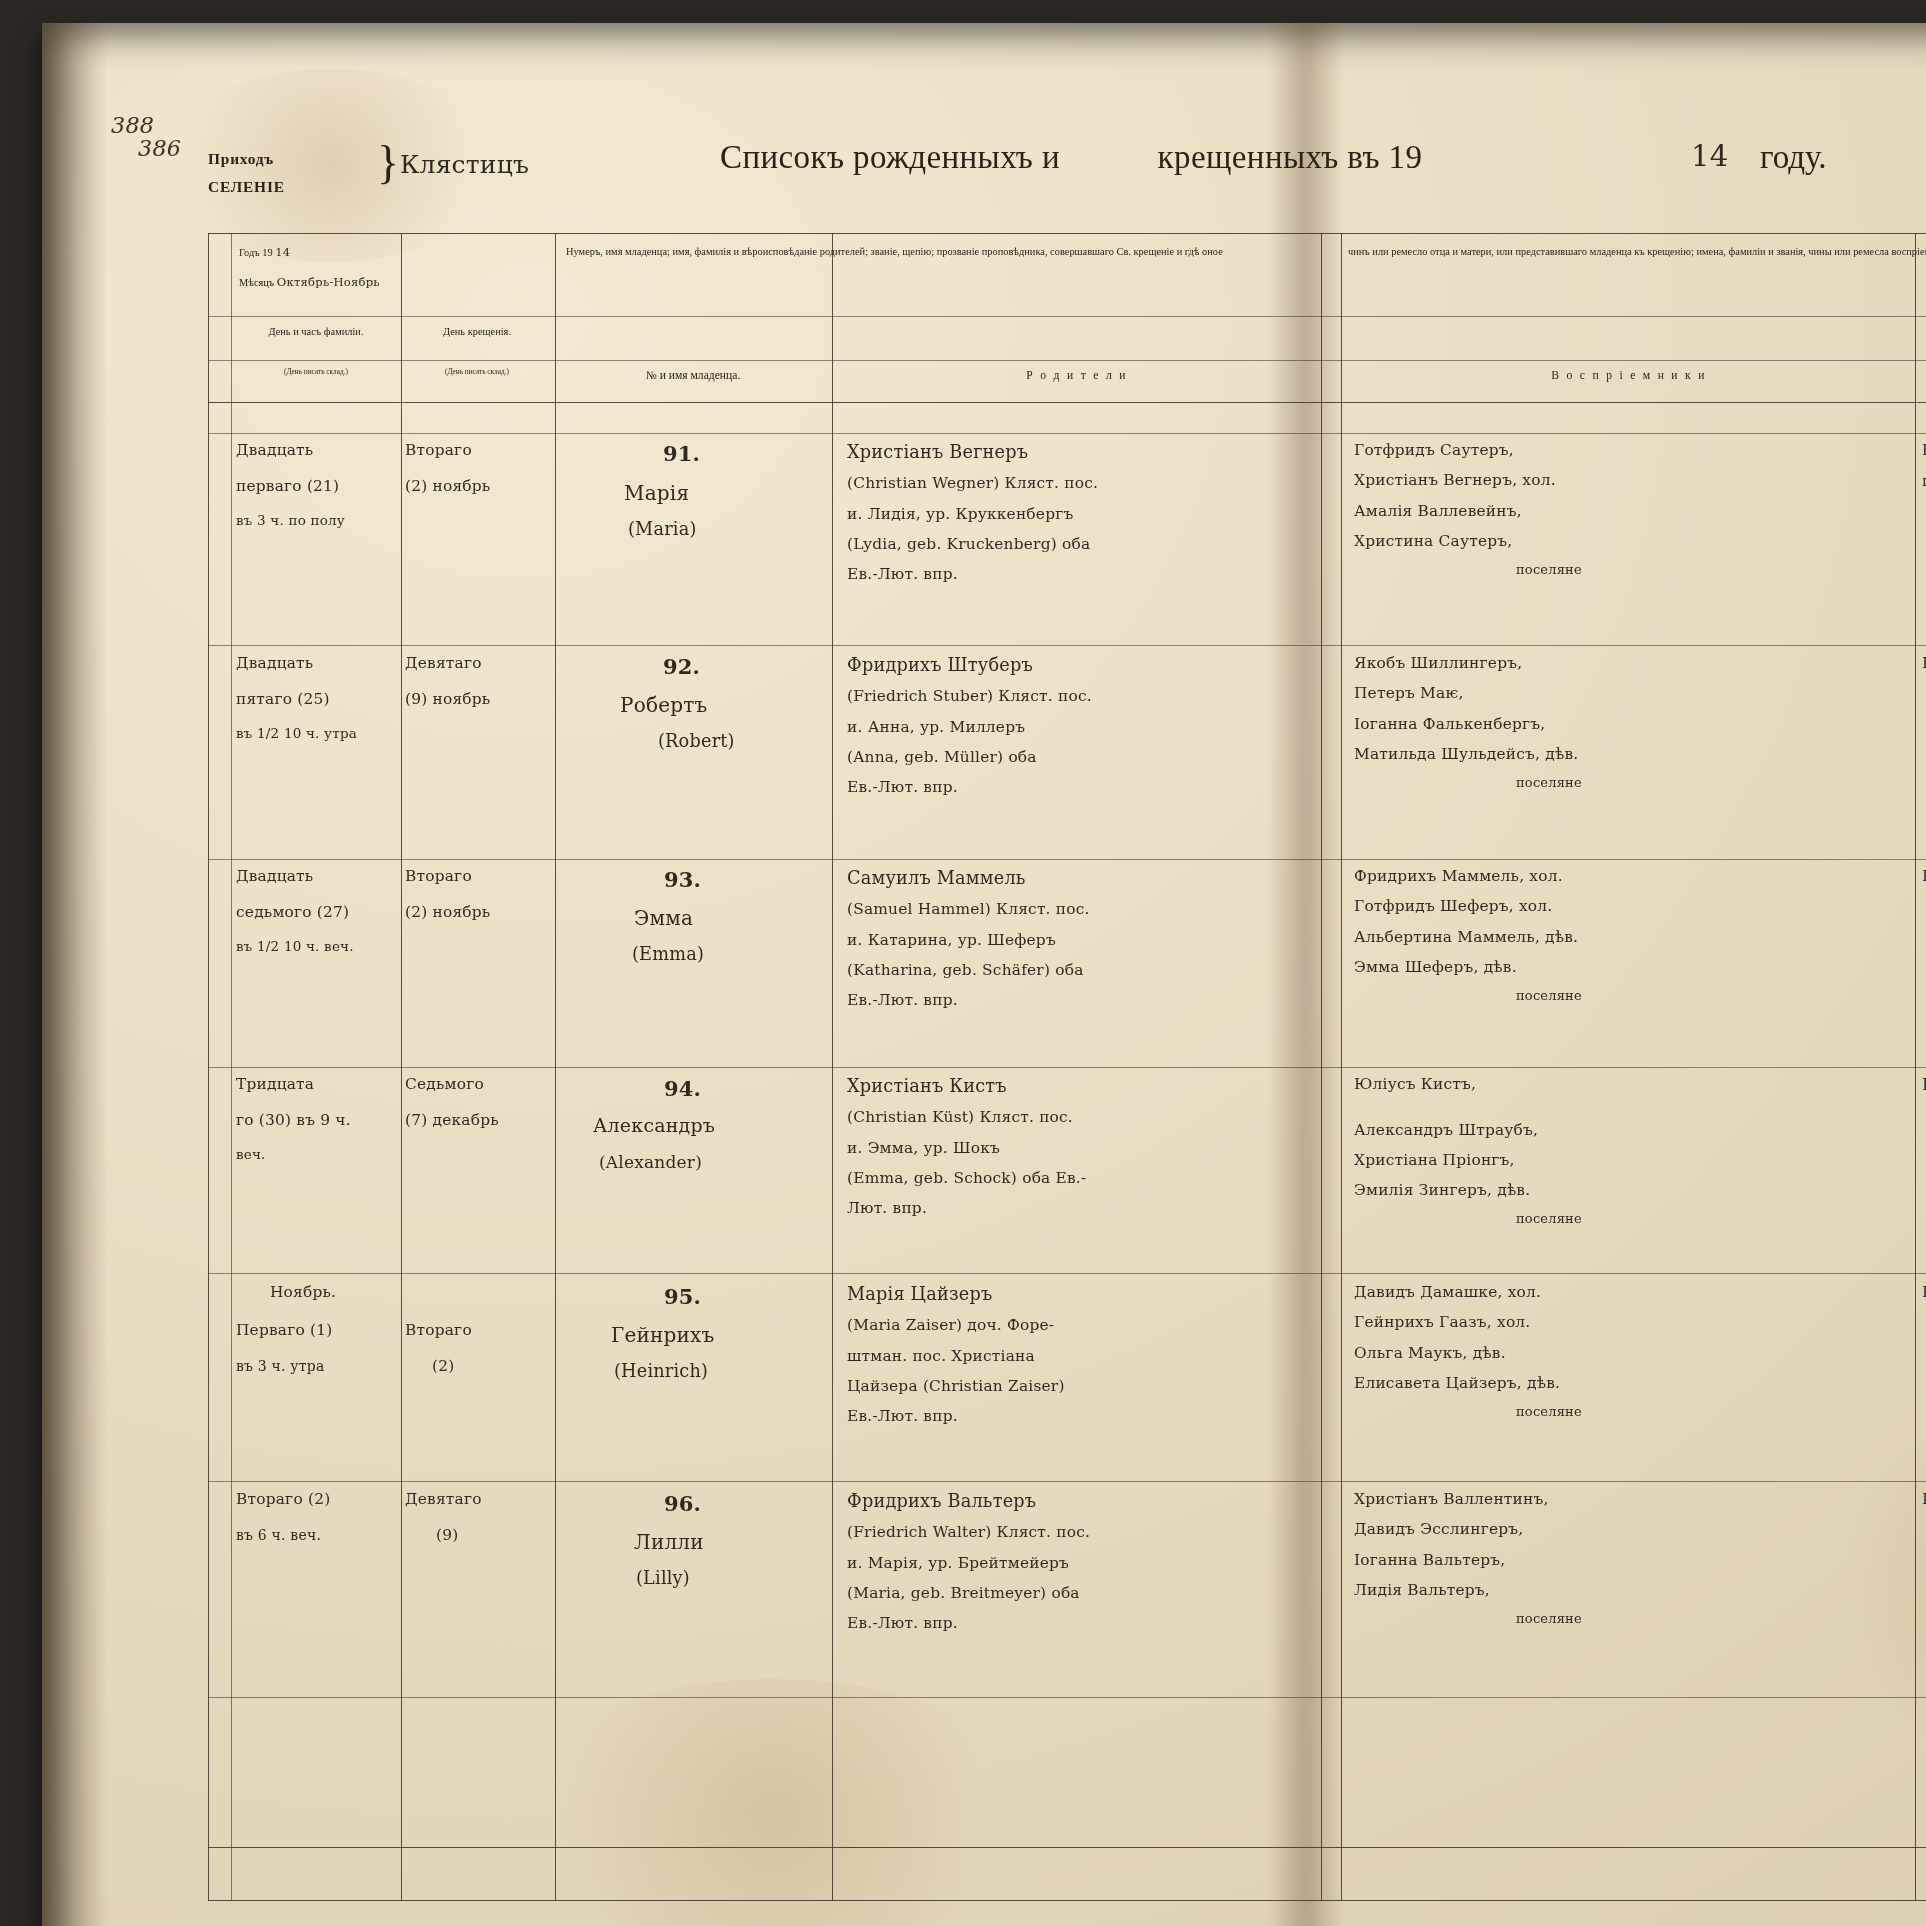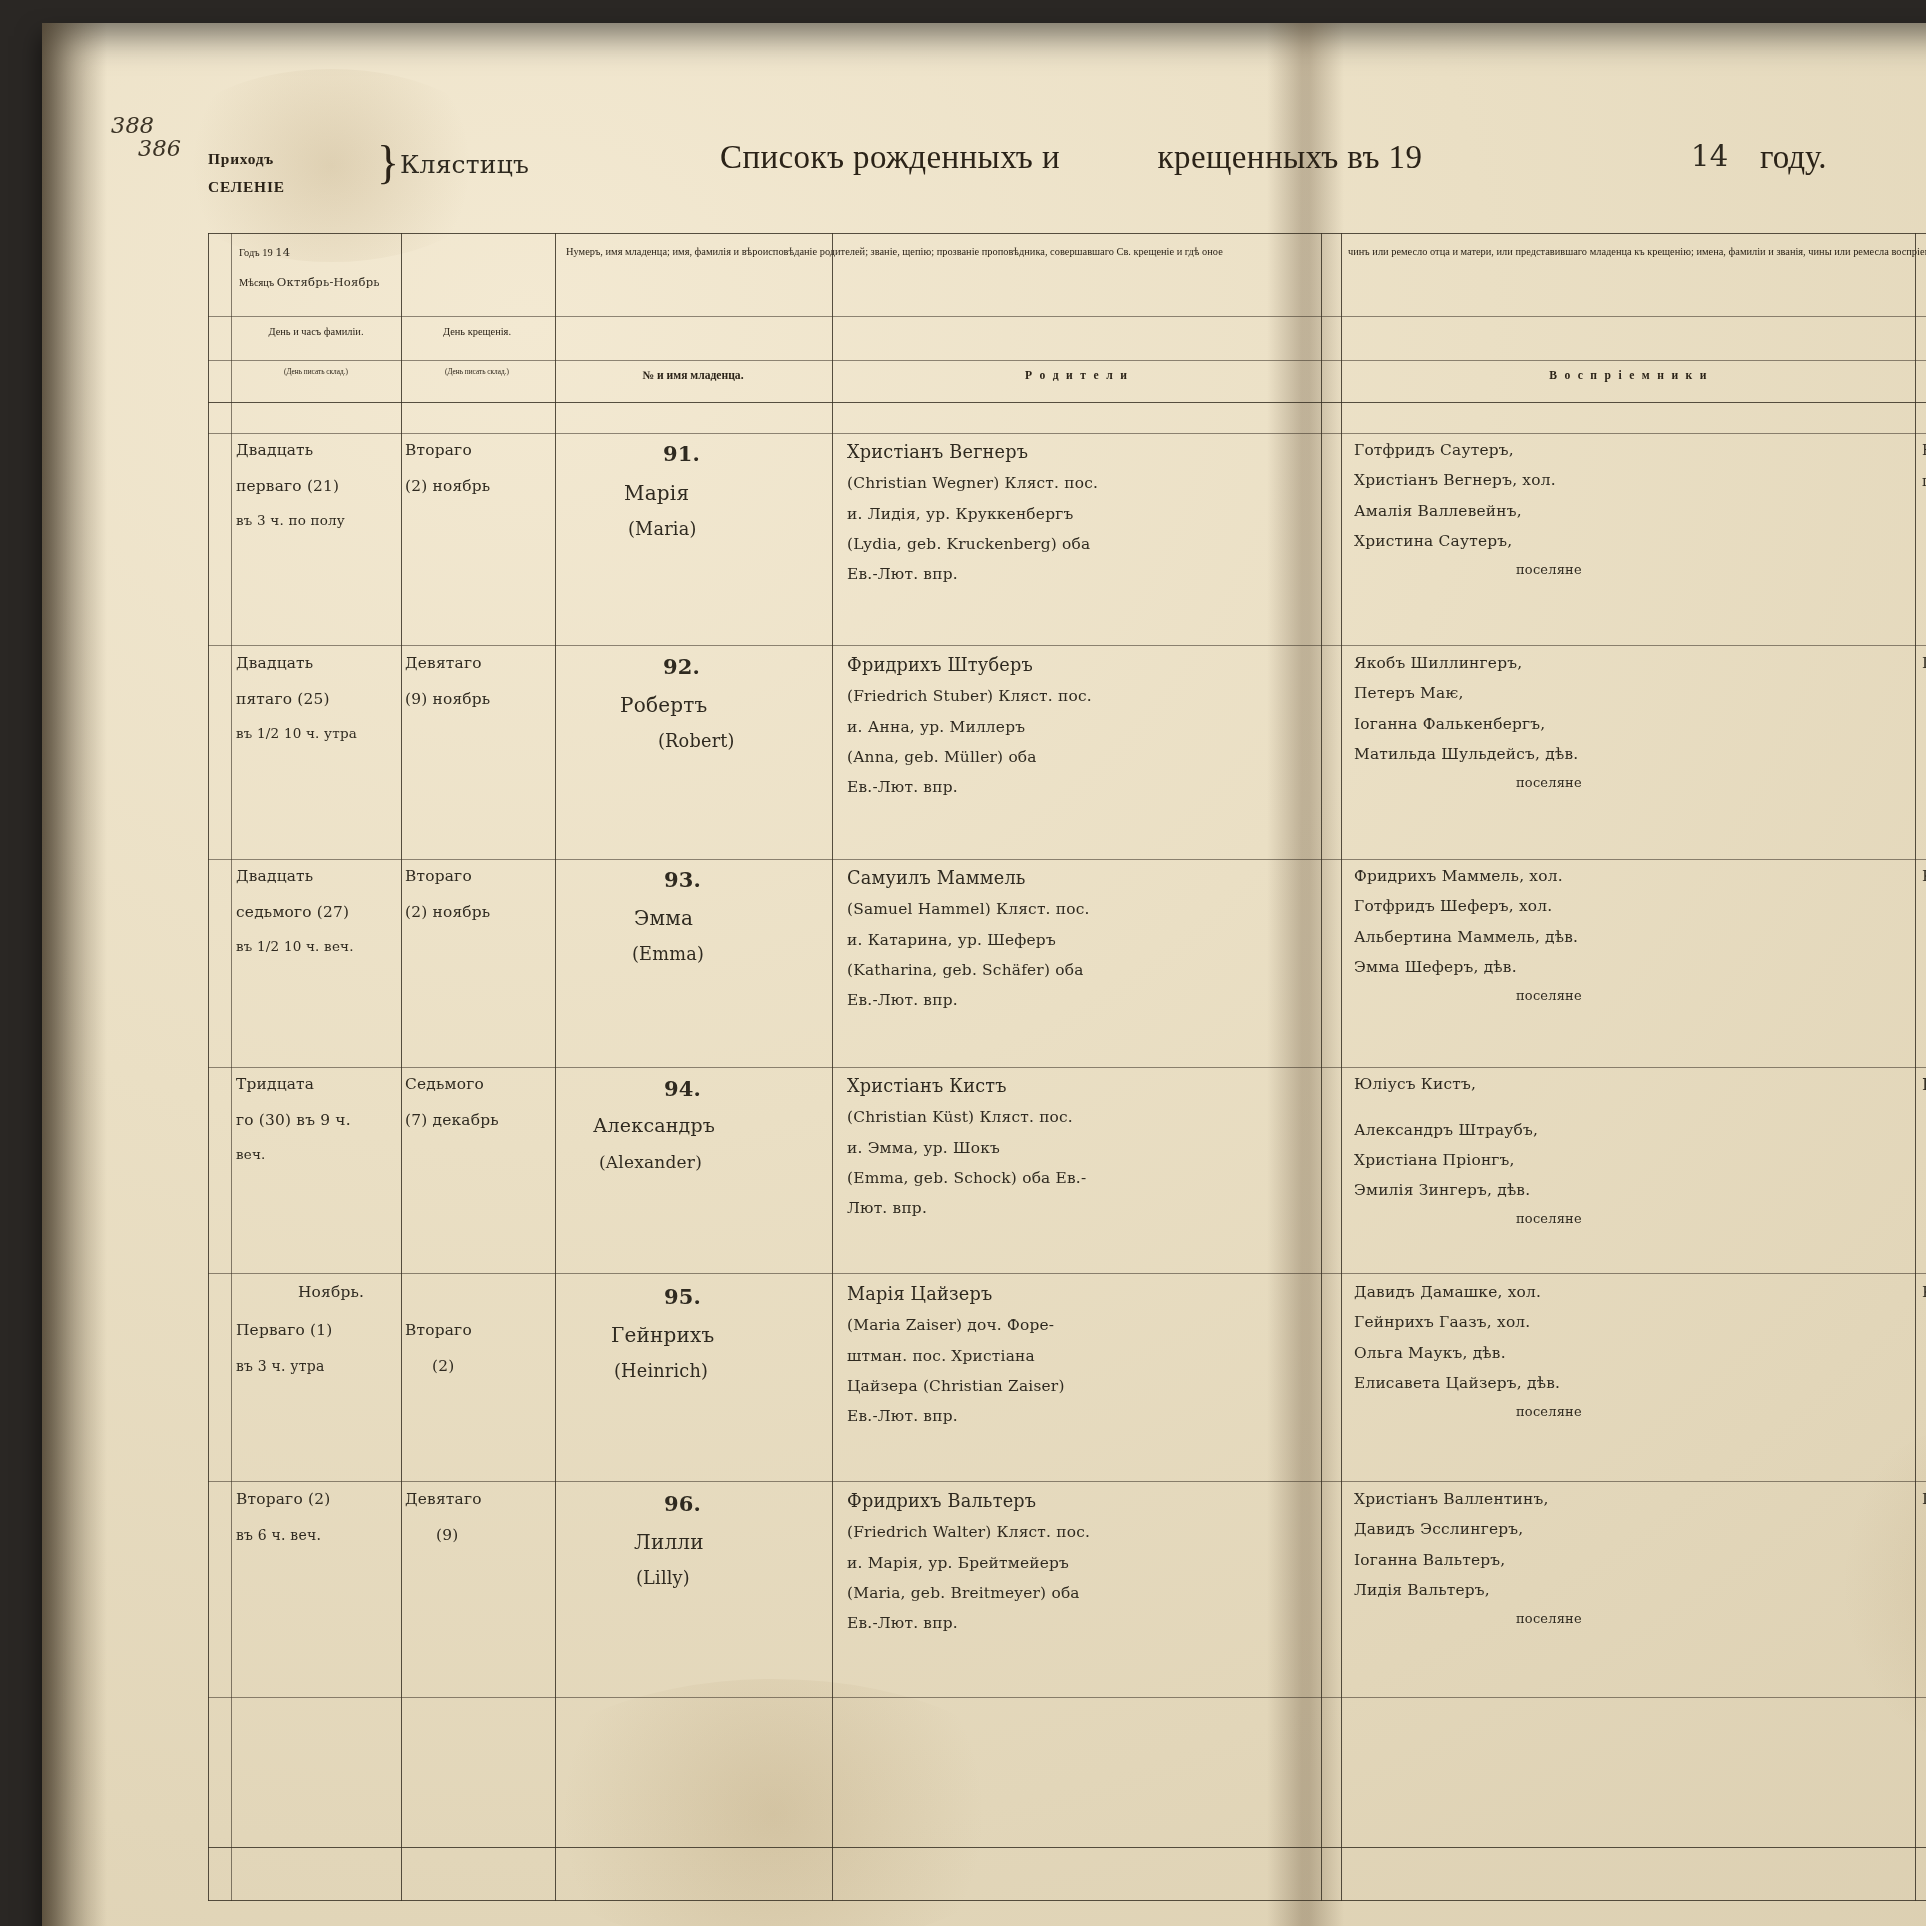--- a/index.html
+++ b/index.html
@@ -62,21 +62,21 @@
   .v.thin{width:0.8px;opacity:.6;}
   .h{position:absolute;left:0;height:1.2px;width:100%;background:#3a3226;opacity:.85;}
   .h.thin{height:0.8px;opacity:.55;}
 
   .cellhdr{position:absolute;text-align:center;font-size:10.4px;line-height:1.25;color:#2b2318;}
   .cellhdr.xs{font-size:7.3px;}
 
   .rowtxt{position:absolute;font-size:15.4px;line-height:1.02;}
   .num{position:absolute;font-size:21px;}
 
-  .smallcap{font-size:12.7px;font-weight:bold;}
+  .smallcap{font-size:12.7px;}
   .sp{letter-spacing:2.3px;}
 </style>
 </head>
 <body>
 
 <div class="page">
   <div class="paper">
 
     <div class="stain" style="left:116px;top:46px;width:347px;height:193px;"></div>
     <div class="stain" style="left:1772px;top:1387px;width:462px;height:347px;"></div>
@@ -267,21 +267,21 @@
         <div style="margin-top:30px">Александръ Штраубъ,</div>
         <div style="margin-top:14.6px">Христiана Прiонгъ,</div>
         <div style="margin-top:14.6px">Эмилiя Зингеръ, дѣв.</div>
         <div style="margin-top:13px;margin-left:162px;font-size:13px">поселяне</div>
       </div>
       <div class="rowtxt hand" style="left:1714px;top:844px;width:208px;font-size:16px;">
         <div>Пасторомъ</div>
 
       </div>
 
-      <div class="rowtxt hand" style="left:62px;top:1052px;width:162px;margin-left:28px;">Ноябрь.</div>
+      <div class="rowtxt hand" style="left:62px;top:1052px;width:162px;">Ноябрь.</div>
       <div class="rowtxt hand" style="left:28px;top:1090px;width:162px;">
         <div>Перваго (1)</div>
         <div style="margin-top:20px;font-size:14px">въ 3 ч. утра</div>
       </div>
       <div class="rowtxt hand" style="left:197px;top:1090px;width:146px;">
         <div>Втораго</div>
         <div style="margin-top:20px;margin-left:27px">(2)</div>
       </div>
       <div class="num hand hand-b" style="left:456px;top:1051px;">95.</div>
       <div class="rowtxt hand" style="left:403px;top:1092px;font-size:20px;">Гейнрихъ</div>

